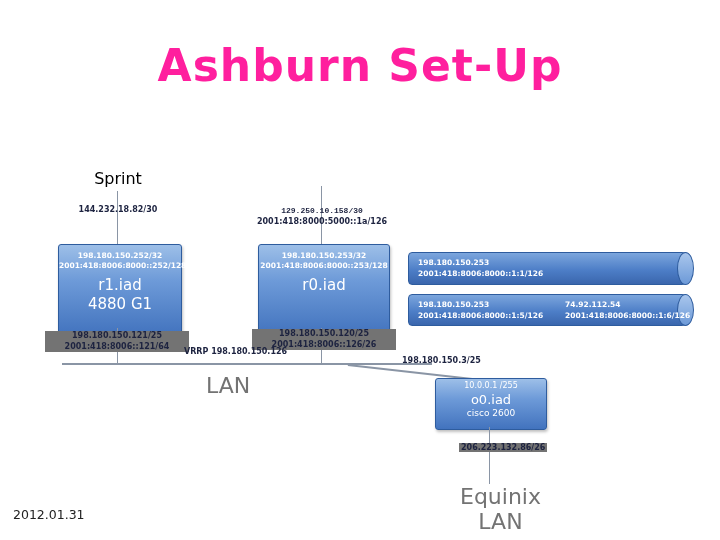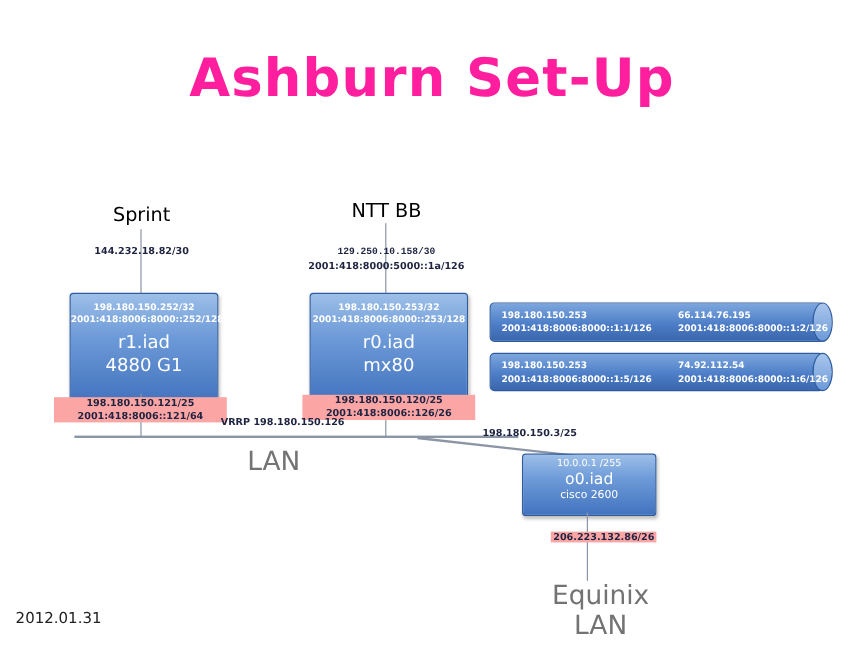--- a/index.html
+++ b/index.html
@@ -5,21 +5,21 @@
   html,body{margin:0;padding:0;background:#fff;}
   .slide{position:relative;width:720px;height:540px;background:#ffffff;overflow:hidden;
          font-family:"DejaVu Sans",sans-serif;}
   .abs{position:absolute;}
   .title{left:0;top:40px;width:100%;text-align:center;font-size:44px;font-weight:700;
          color:#ff1f9e;letter-spacing:1px;}
   .lbl{font-size:16px;color:#000;}
   .lbl2{font-size:22px;color:#737373;}
   .tiny{font-size:8px;font-weight:700;color:#1d2340;white-space:nowrap;}
   .center{text-align:center;}
-  .wbg{background:#fca5a5;padding:0 2px;}
+  .wbg{background:#737373;padding:0 2px;}
   .node{background:linear-gradient(180deg,#9dbfe8 0%,#6d9ad8 40%,#4273be 100%);
         border:1px solid #2e5c9e;border-radius:3px;color:#fff;text-align:center;
         box-shadow:1px 2px 3px rgba(0,0,0,.25);}
   .nip{font-size:7.5px;font-weight:700;line-height:10px;white-space:nowrap;}
   .nname{font-size:15px;line-height:19px;margin-top:5px;}
   .nmodel{font-size:15px;line-height:18px;}
   .nname-sm{font-size:13px;line-height:16px;margin-top:1px;}
   .nmodel-sm{font-size:9px;line-height:11px;}
   .nip-sm{font-size:8px;font-weight:400;line-height:11px;}
   .cyl{background:linear-gradient(180deg,#7ca6dd 0%,#4d7ec7 55%,#3a66ad 100%);
@@ -34,52 +34,46 @@
   .date{font-size:12.5px;color:#222;}
 </style>
 </head>
 <body>
 
 <div class="slide">
 
   <div class="abs title">Ashburn Set-Up</div>
 
   <div class="abs lbl center" style="left:60px;top:169px;width:116px;">Sprint</div>
-  <div class="abs lbl center" style="left:264px;top:166px;width:116px;">NTT BB</div>
 
   <div class="abs vline" style="left:117px;top:191px;height:53px;"></div>
   <div class="abs vline" style="left:321px;top:186px;height:58px;"></div>
 
   <div class="abs tiny center" style="left:40px;top:205px;width:156px;">144.232.18.82/30</div>
   <div class="abs tiny center" style="left:244px;top:206px;width:156px;font-family:Liberation Mono, monospace;">129.250.10.158/30</div>
   <div class="abs tiny center" style="left:234px;top:217px;width:176px;">2001:418:8000:5000::1a/126</div>
 
   <div class="abs node" style="left:58px;top:244px;width:122px;height:84px;padding-top:6px;">
     <div class="nip">198.180.150.252/32</div>
     <div class="nip">2001:418:8006:8000::252/128</div>
     <div class="nname">r1.iad</div>
     <div class="nmodel">4880 G1</div>
   </div>
 
   <div class="abs node" style="left:258px;top:244px;width:130px;height:84px;padding-top:6px;">
     <div class="nip">198.180.150.253/32</div>
     <div class="nip">2001:418:8006:8000::253/128</div>
     <div class="nname">r0.iad</div>
-    <div class="nmodel">mx80</div>
   </div>
 
   <div class="abs cyl" style="left:408px;top:252px;width:282px;height:31px;">
     <div class="cap"></div>
     <div class="cyltxt" style="left:9px;top:4px;">
       <div>198.180.150.253</div>
       <div>2001:418:8006:8000::1:1/126</div>
-    </div>
-    <div class="cyltxt" style="left:156px;top:4px;">
-      <div>66.114.76.195</div>
-      <div>2001:418:8006:8000::1:2/126</div>
     </div>
   </div>
 
   <div class="abs cyl" style="left:408px;top:294px;width:282px;height:30px;">
     <div class="cap"></div>
     <div class="cyltxt" style="left:9px;top:4px;">
       <div>198.180.150.253</div>
       <div>2001:418:8006:8000::1:5/126</div>
     </div>
     <div class="cyltxt" style="left:156px;top:4px;">

